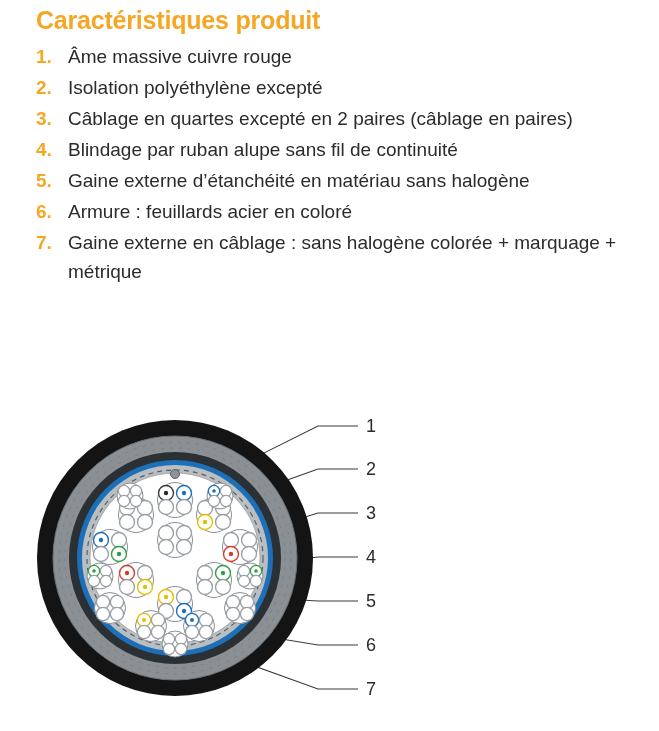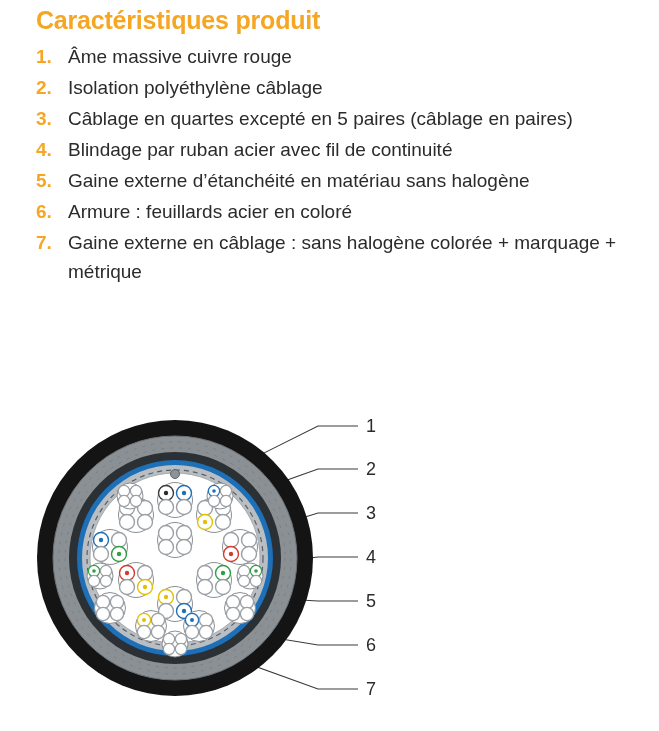--- a/index.html
+++ b/index.html
@@ -78,29 +78,29 @@
 
   <div class="title">Caractéristiques produit</div>
 
   <div class="feature-list">
     <div class="feature-row">
       <div class="feature-num">1.</div>
       <div class="feature-text">Âme massive cuivre rouge</div>
     </div>
     <div class="feature-row">
       <div class="feature-num">2.</div>
-      <div class="feature-text">Isolation polyéthylène câblage</div>
+      <div class="feature-text">Isolation polyéthylène excepté</div>
     </div>
     <div class="feature-row">
       <div class="feature-num">3.</div>
-      <div class="feature-text">Câblage en quartes excepté en 5 paires (câblage en paires)</div>
+      <div class="feature-text">Câblage en quartes excepté en 2 paires (câblage en paires)</div>
     </div>
     <div class="feature-row">
       <div class="feature-num">4.</div>
-      <div class="feature-text">Blindage par ruban acier avec fil de continuité</div>
+      <div class="feature-text">Blindage par ruban alupe sans fil de continuité</div>
     </div>
     <div class="feature-row">
       <div class="feature-num">5.</div>
       <div class="feature-text">Gaine externe d’étanchéité en matériau sans halogène</div>
     </div>
     <div class="feature-row">
       <div class="feature-num">6.</div>
       <div class="feature-text">Armure : feuillards acier en coloré</div>
     </div>
     <div class="feature-row">

